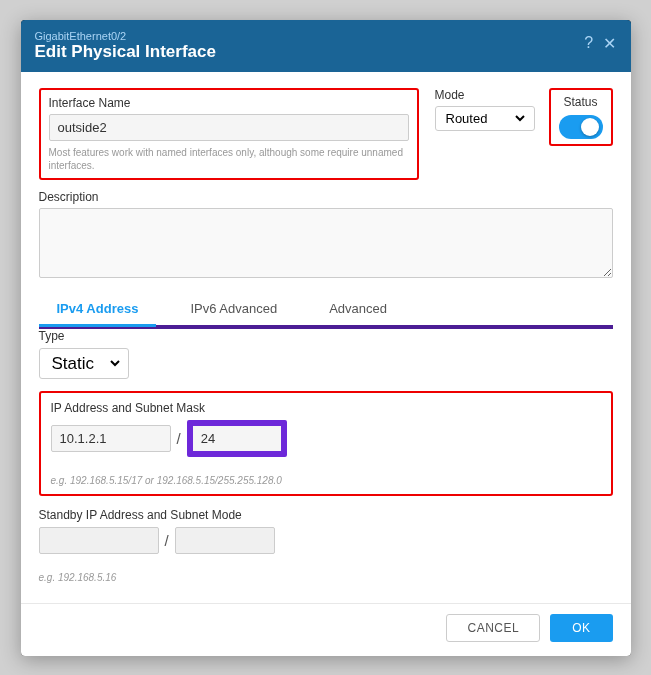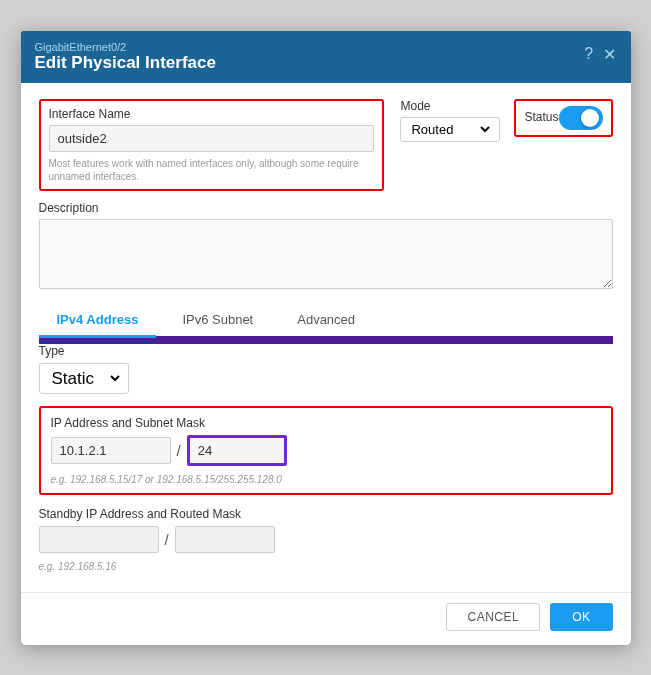--- a/index.html
+++ b/index.html
@@ -121,21 +121,22 @@
     .mode-select-wrap select {
       border: none;
       background: transparent;
       font-size: 13px;
       outline: none;
       cursor: pointer;
       flex: 1;
     }
     .status-group {
       display: flex;
-      align-items: flex-end;
+      flex-direction: column;
+      align-items: center;
       border: 2px solid #e00;
       border-radius: 3px;
       padding: 5px 8px;
     }
     .status-label {
       font-size: 12px;
       color: #333;
       margin-bottom: 6px;
     }
     .toggle-switch {
@@ -183,22 +184,22 @@
       border-radius: 2px;
       padding: 5px 8px;
       font-size: 13px;
       resize: vertical;
       background: #f9f9f9;
       outline: none;
       color: #333;
     }
     .tabs-row {
       display: flex;
-      border-bottom: 8px solid #4c1d95;
-      gap: 8px;
+      border-bottom: 4px solid #4c1d95;
+      gap: 16px;
     }
     .tab {
       padding: 8px 18px;
       font-size: 13px;
       cursor: pointer;
       color: #555;
       border-bottom: 3px solid transparent;
       margin-bottom: -2px;
     }
     .tab.active {
@@ -256,34 +257,34 @@
       border-radius: 2px;
       outline: none;
       width: 120px;
       color: #333;
     }
     .slash {
       font-size: 15px;
       color: #555;
     }
     .subnet-input {
-      border: 3px solid #6d28d9;
+      border: 6px solid #6d28d9;
       background: #f5f5f5;
       padding: 5px 8px;
       font-size: 13px;
       border-radius: 2px;
       outline: none;
       width: 100px;
       color: #333;
     }
     .example-text {
       font-size: 10px;
       color: #999;
       font-style: italic;
-      margin-top: 8px;
+      margin-top: 18px;
     }
     .standby-section {
       margin-top: 12px;
       margin-bottom: 8px;
     }
     .standby-row {
       display: flex;
       align-items: center;
       gap: 6px;
     }
@@ -383,21 +384,21 @@
       </div>
     </div>
 
     <div class="description-section">
       <div class="description-label">Description</div>
       <textarea class="description-textarea" style=""></textarea>
     </div>
 
     <div class="tabs-row">
       <div class="tab active">IPv4 Address</div>
-      <div class="tab">IPv6 Subnet</div>
+      <div class="tab">IPv6 Advanced</div>
       <div class="tab">Advanced</div>
     </div>
 
     <div>
 
       <div class="type-row">
         <div class="section-label">Type</div>
         <div class="type-select-wrap">
           <select>
             <option>Static</option>
@@ -411,21 +412,21 @@
         <div class="ip-subnet-label">IP Address and Subnet Mask</div>
         <div class="ip-subnet-row">
           <input class="ip-input" type="text" value="10.1.2.1" style="">
           <span class="slash">/</span>
           <input class="subnet-input" type="text" value="24" style="">
         </div>
         <div class="example-text">e.g. 192.168.5.15/17 or 192.168.5.15/255.255.128.0</div>
       </div>
 
       <div class="standby-section">
-        <div class="section-label">Standby IP Address and Routed Mask</div>
+        <div class="section-label">Standby IP Address and Subnet Mode</div>
         <div class="standby-row">
           <input class="standby-input" type="text" value="" style="">
           <span class="slash">/</span>
           <input class="standby-subnet-input" type="text" value="" style="">
         </div>
         <div class="example-text">e.g. 192.168.5.16</div>
       </div>
     </div>
   </div>
 

